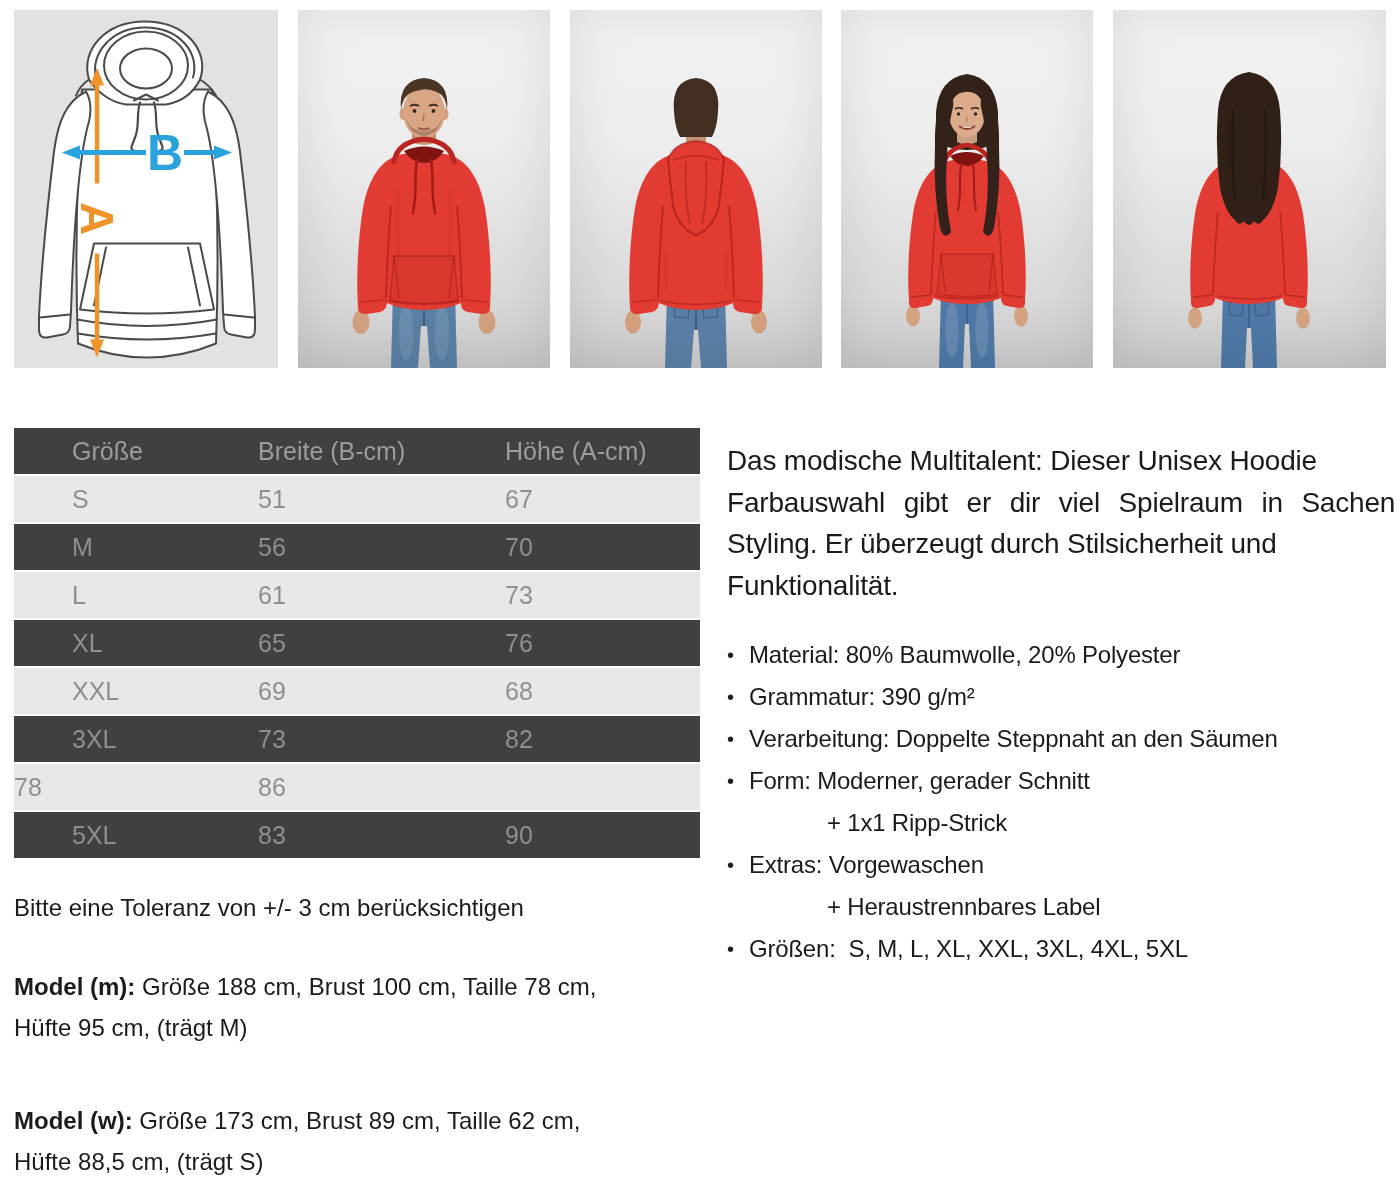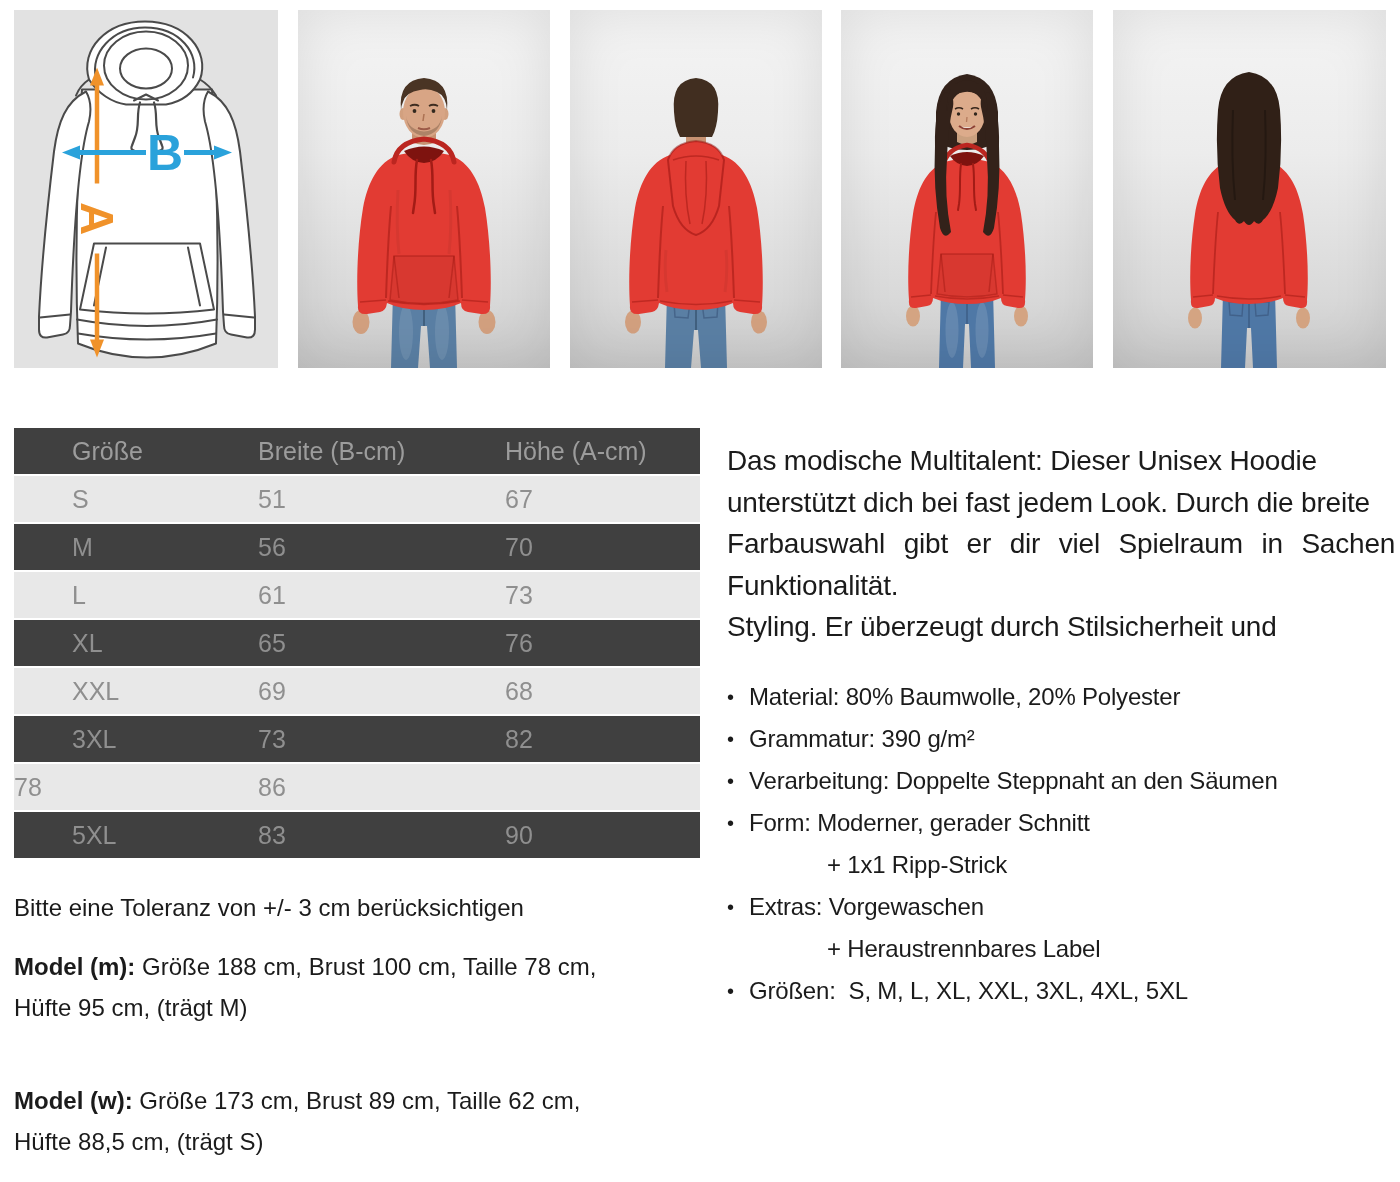--- a/index.html
+++ b/index.html
@@ -45,21 +45,21 @@
     border-bottom:2px solid #ffffff;
     font-size:25px; color:#8f8f8f;
     background:#404040;
   }
   .t-row.head { color:#9c9c9c; }
   .t-row.dark { background:#e8e8e8; }
   .t-row .c1 { padding-left:58px; }
 
   .left-notes { font-size:24px; }
   .tolerance { margin-top:34px; }
-  .model { margin-top:24px; line-height:41px; }
+  .model { margin-top:44px; line-height:41px; }
   .model.second { margin-top:52px; }
   .model b { font-weight:bold; }
 
   
   .right-col { padding-top:12px; }
   .para div {
     font-size:28px; line-height:41.5px; letter-spacing:-0.2px;
     white-space:nowrap;
   }
   .para .spread { word-spacing:11px; }
@@ -307,24 +307,23 @@
       <div class="model second">
         <div><b>Model (w):</b><span> Größe 173 cm, Brust 89 cm, Taille 62 cm,</span></div>
         <div>Hüfte 88,5 cm, (trägt S)</div>
       </div>
     </div>
   </div>
 
   <div class="right-col">
     <div class="para">
       <div>Das modische Multitalent: Dieser Unisex Hoodie</div>
-      <div>unterstützt dich bei fast jedem Look. Durch die breite</div>
       <div class="spread">Farbauswahl gibt er dir viel Spielraum in Sachen</div>
+      <div>Styling. Er überzeugt durch Stilsicherheit und</div>
       <div>Funktionalität.</div>
-      <div>Styling. Er überzeugt durch Stilsicherheit und</div>
     </div>
 
     <div class="bullets">
       <div class="b-line">
           <span class="dot">•</span>
           <span>Material: 80% Baumwolle, 20% Polyester</span>
         </div>
       <div class="b-line">
           <span class="dot">•</span>
           <span>Grammatur: 390 g/m²</span>

